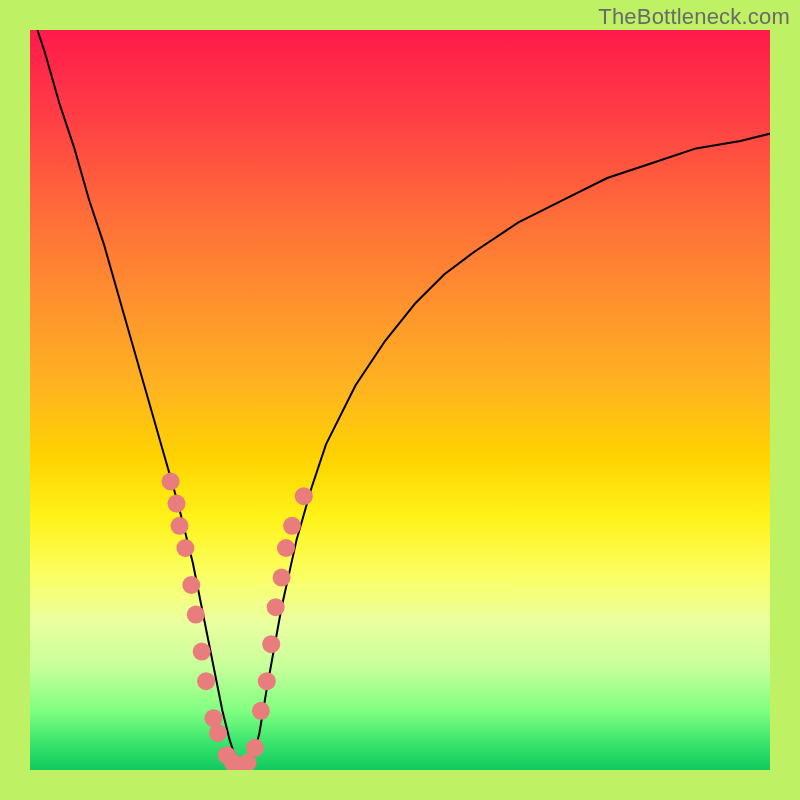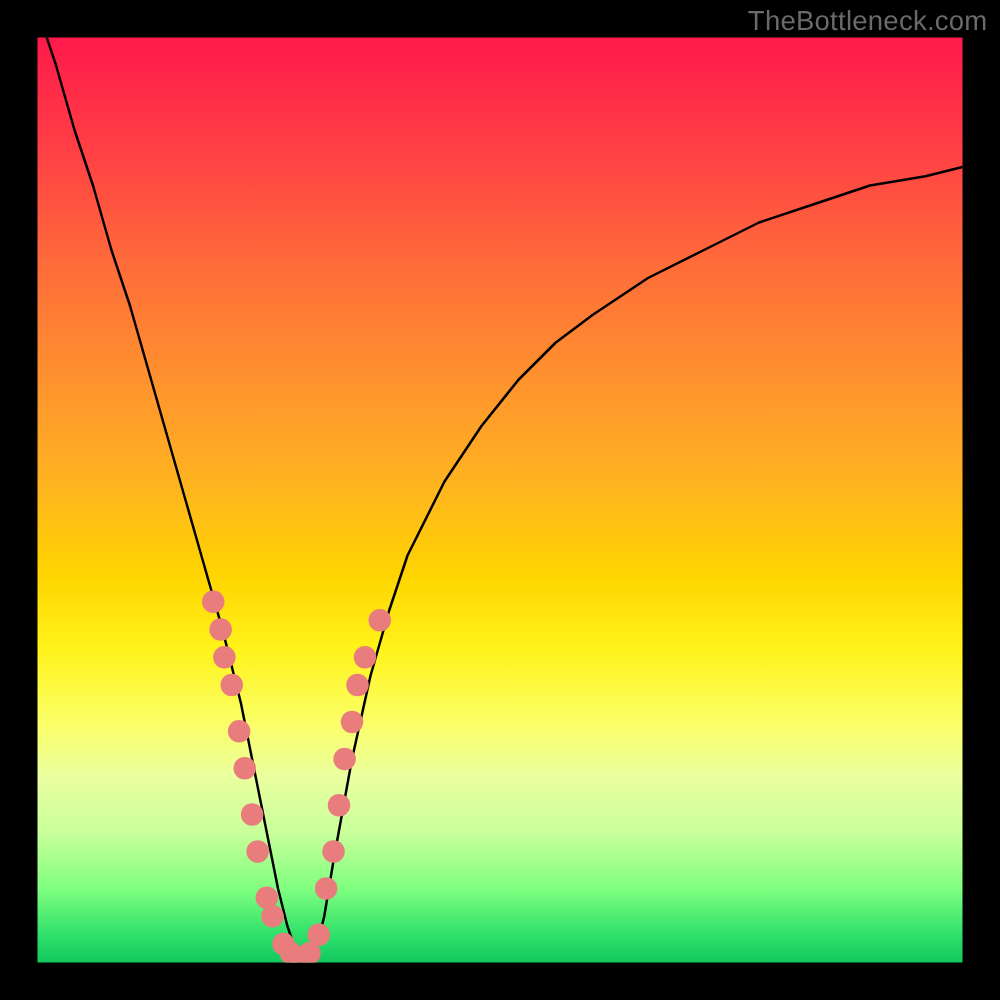--- a/index.html
+++ b/index.html
@@ -1,21 +1,21 @@
 <!DOCTYPE html>
 <html><head>
 <meta charset="utf-8">
 <style>
   * { margin: 0; padding: 0; box-sizing: border-box; }
   html, body { width: 800px; height: 800px; overflow: hidden; }
   .stage {
     position: relative;
     width: 800px;
     height: 800px;
-    background: #000000;
+    background: #bef264;
   }
   .plot {
     position: absolute;
     left: 30px;
     top: 30px;
     width: 740px;
     height: 740px;
     background: linear-gradient(to bottom,
       #ff1a4b 0%,
       #ff3f45 12%,

